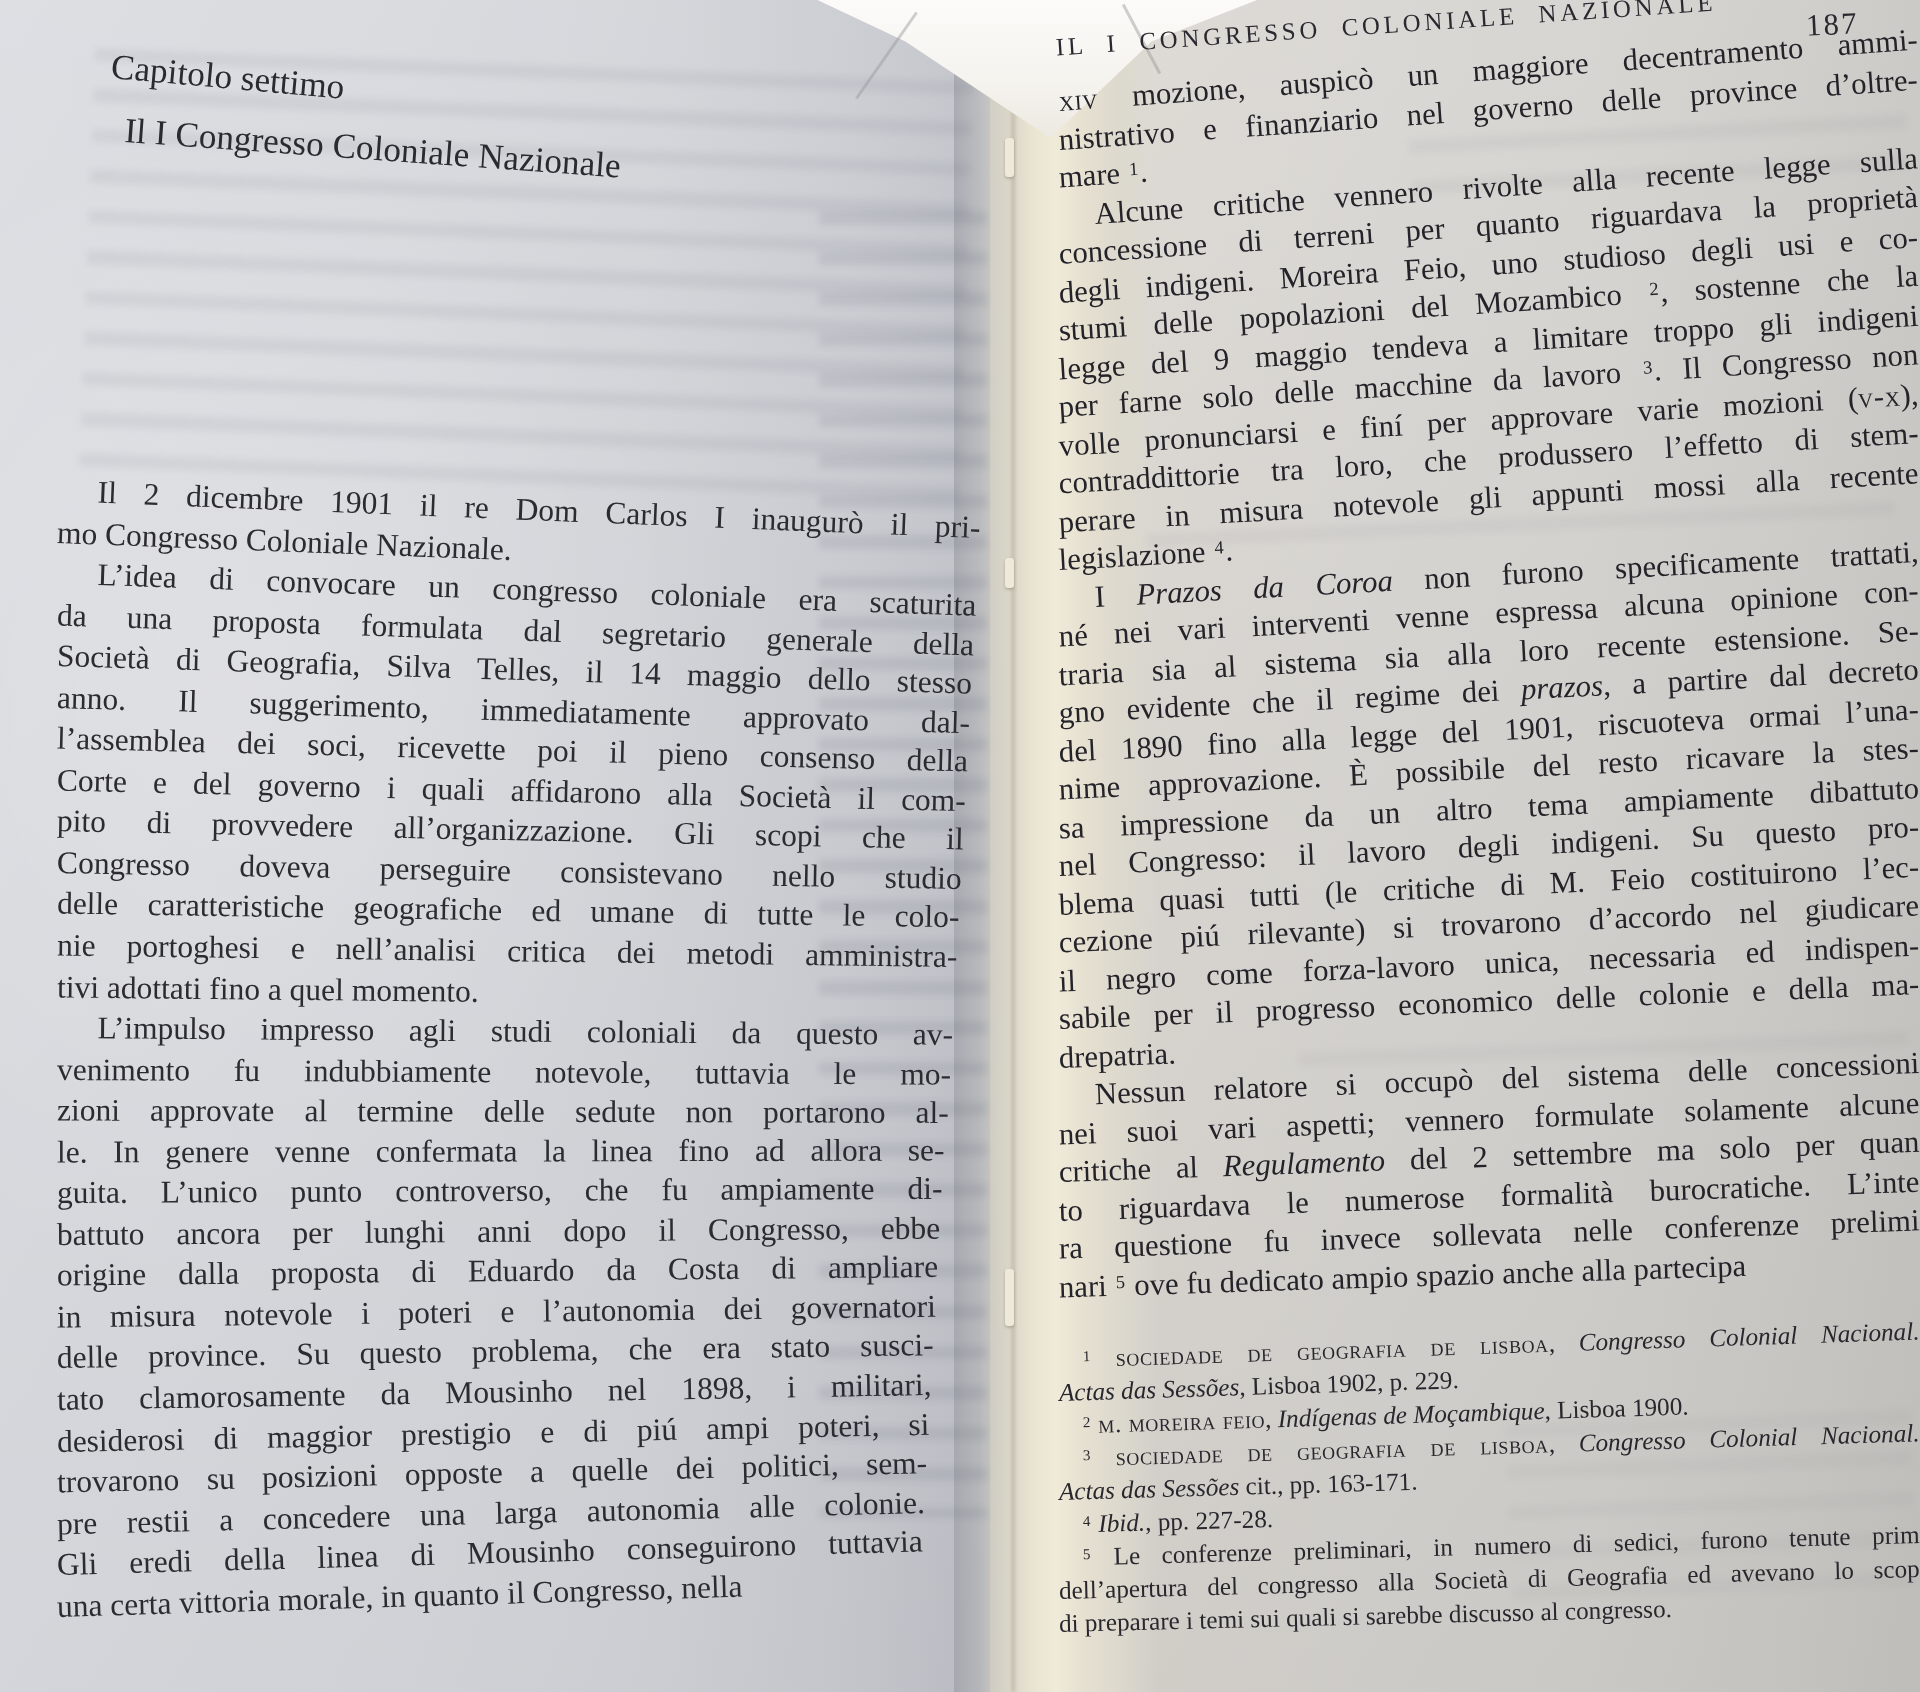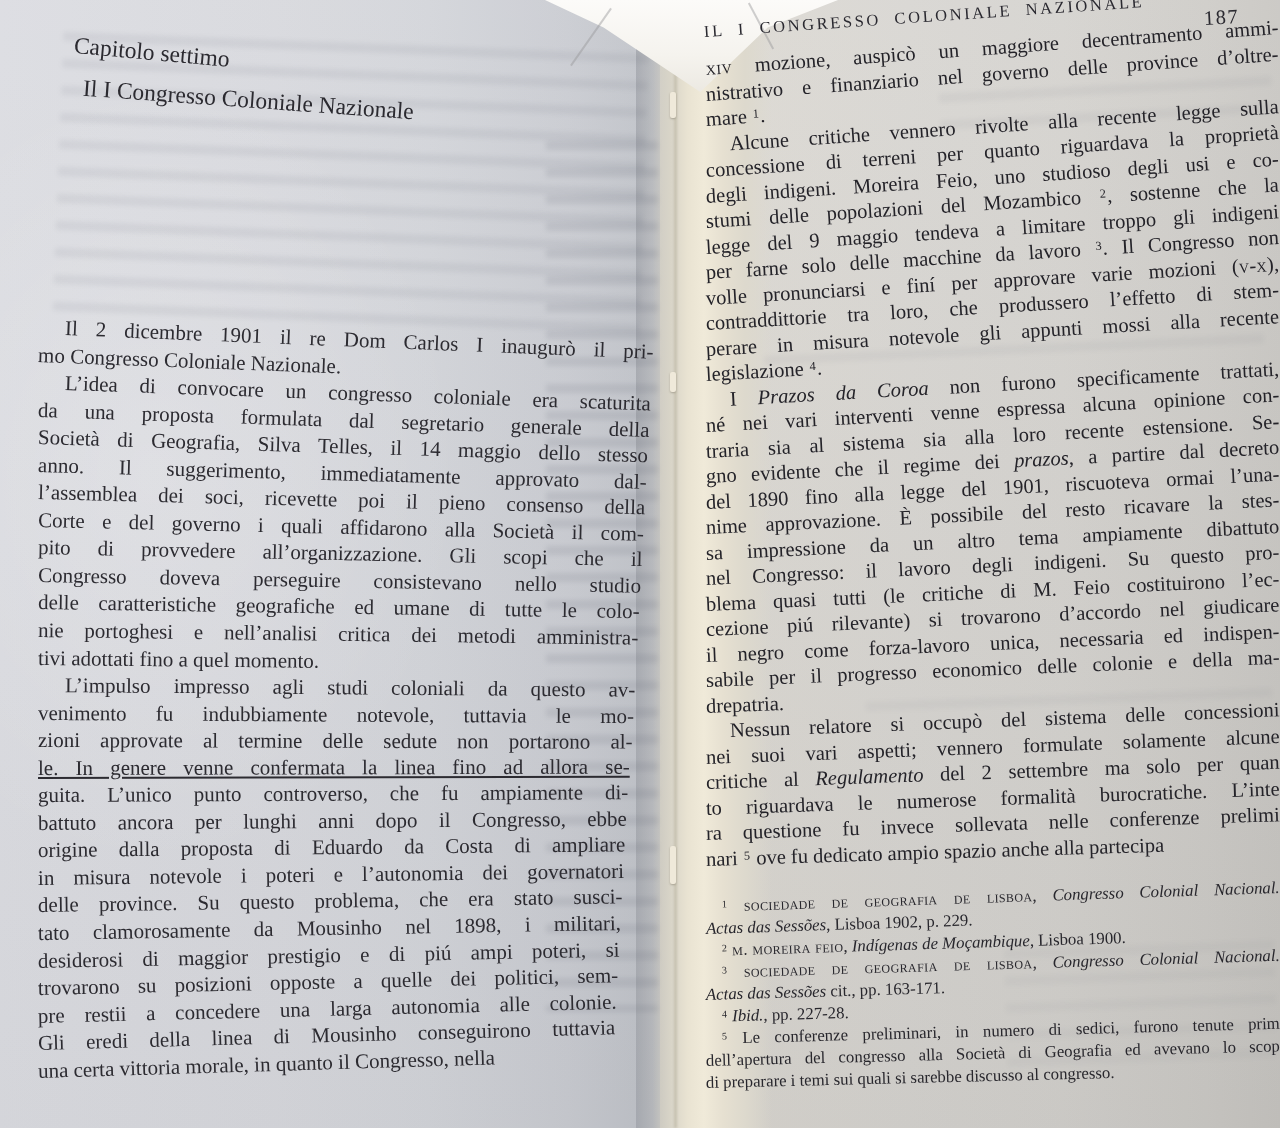--- a/index.html
+++ b/index.html
@@ -108,21 +108,21 @@
       <div class="line jl" style="transform: rotate(1.44286deg); width: 607.429px;"><span>l’assemblea dei soci, ricevette poi il pieno consenso della</span></div>
       <div class="line jl" style="transform: rotate(1.3deg); width: 606px;"><span>Corte e del governo i quali affidarono alla Società il com-</span></div>
       <div class="line jl" style="transform: rotate(1.15714deg); width: 604.571px;"><span>pito di provvedere all’organizzazione. Gli scopi che il</span></div>
       <div class="line jl" style="transform: rotate(1.01429deg); width: 603.143px;"><span>Congresso doveva perseguire consistevano nello studio</span></div>
       <div class="line jl" style="transform: rotate(0.871429deg); width: 601.714px;"><span>delle caratteristiche geografiche ed umane di tutte le colo-</span></div>
       <div class="line jl" style="transform: rotate(0.728571deg); width: 600.286px;"><span>nie portoghesi e nell’analisi critica dei metodi amministra-</span></div>
       <div class="line jl last" style="transform: rotate(0.585714deg); width: 598.857px;"><span>tivi adottati fino a quel momento.</span></div>
       <div class="line jl indent" style="transform: rotate(0.442857deg); width: 597.429px;"><span>L’impulso impresso agli studi coloniali da questo av-</span></div>
       <div class="line jl" style="transform: rotate(0.3deg); width: 596px;"><span>venimento fu indubbiamente notevole, tuttavia le mo-</span></div>
       <div class="line jl" style="transform: rotate(0.157143deg); width: 594.571px;"><span>zioni approvate al termine delle sedute non portarono al-</span></div>
-      <div class="line jl" style="transform: rotate(-0.128571deg); width: 591.714px; text-decoration: underline;"><span>le. In genere venne confermata la linea fino ad allora se-</span></div>
+      <div class="line jl" style="transform: rotate(-0.128571deg); width: 591.714px;"><span>le. In genere venne confermata la linea fino ad allora se-</span></div>
       <div class="line jl" style="transform: rotate(-0.271429deg); width: 590.286px;"><span>guita. L’unico punto controverso, che fu ampiamente di-</span></div>
       <div class="line jl" style="transform: rotate(-0.414286deg); width: 588.857px;"><span>battuto ancora per lunghi anni dopo il Congresso, ebbe</span></div>
       <div class="line jl" style="transform: rotate(-0.557143deg); width: 587.429px;"><span>origine dalla proposta di Eduardo da Costa di ampliare</span></div>
       <div class="line jl" style="transform: rotate(-0.7deg); width: 586px;"><span>in misura notevole i poteri e l’autonomia dei governatori</span></div>
       <div class="line jl" style="transform: rotate(-0.842857deg); width: 584.571px;"><span>delle province. Su questo problema, che era stato susci-</span></div>
       <div class="line jl" style="transform: rotate(-0.985714deg); width: 583.143px;"><span>tato clamorosamente da Mousinho nel 1898, i militari,</span></div>
       <div class="line jl" style="transform: rotate(-1.12857deg); width: 581.714px;"><span>desiderosi di maggior prestigio e di piú ampi poteri, si</span></div>
       <div class="line jl" style="transform: rotate(-1.27143deg); width: 580.286px;"><span>trovarono su posizioni opposte a quelle dei politici, sem-</span></div>
       <div class="line jl" style="transform: rotate(-1.41429deg); width: 578.857px;"><span>pre restii a concedere una larga autonomia alle colonie.</span></div>
       <div class="line jl" style="transform: rotate(-1.55714deg); width: 577.429px;"><span>Gli eredi della linea di Mousinho conseguirono tuttavia</span></div>

